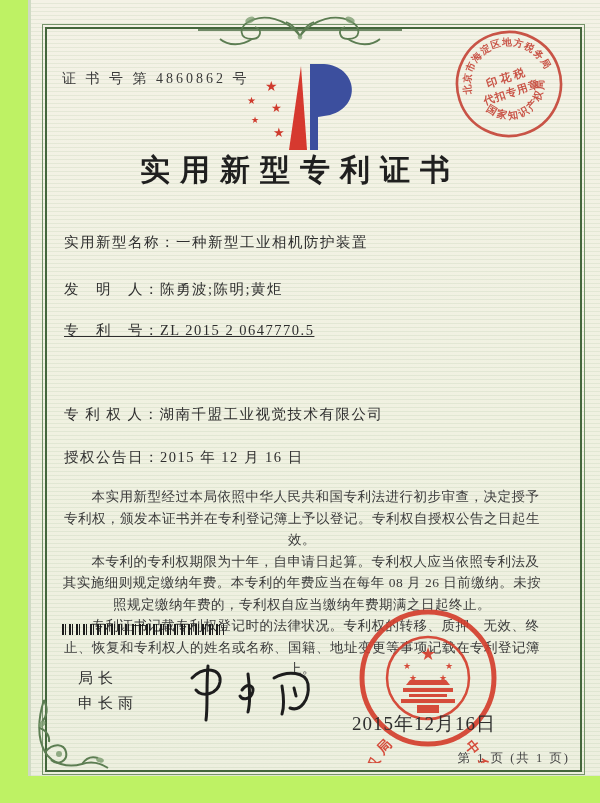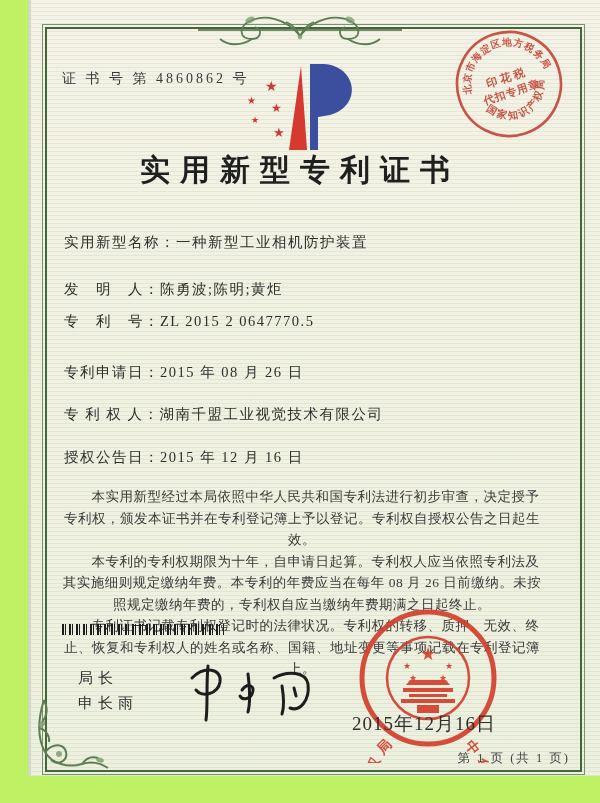--- a/index.html
+++ b/index.html
@@ -103,25 +103,22 @@
   </div>
 
   <div class="abs field" style="top:233px;">
     <span>实用新型名称：</span><span>一种新型工业相机防护装置</span>
   </div>
 
   <div class="abs title">实用新型专利证书</div>
   <div class="abs field" style="top:280px;">
     <span>发　明　人：</span><span>陈勇波;陈明;黄炬</span>
   </div>
-  <div class="abs field" style="top:312px;">
+  <div class="abs field" style="top:321px;text-decoration:underline;">
     <span>专　利　号：</span><span>ZL 2015 2 0647770.5</span>
-  </div>
-  <div class="abs field" style="top:363px;">
-    <span>专利申请日：</span><span>2015 年 08 月 26 日</span>
   </div>
   <div class="abs field" style="top:405px;">
     <span>专 利 权 人：</span><span>湖南千盟工业视觉技术有限公司</span>
   </div>
   <div class="abs field" style="top:448px;">
     <span>授权公告日：</span><span>2015 年 12 月 16 日</span>
   </div>
 
   <div class="abs paras">
     <p>本实用新型经过本局依照中华人民共和国专利法进行初步审查，决定授予专利权，颁发本证书并在专利登记簿上予以登记。专利权自授权公告之日起生效。</p>

